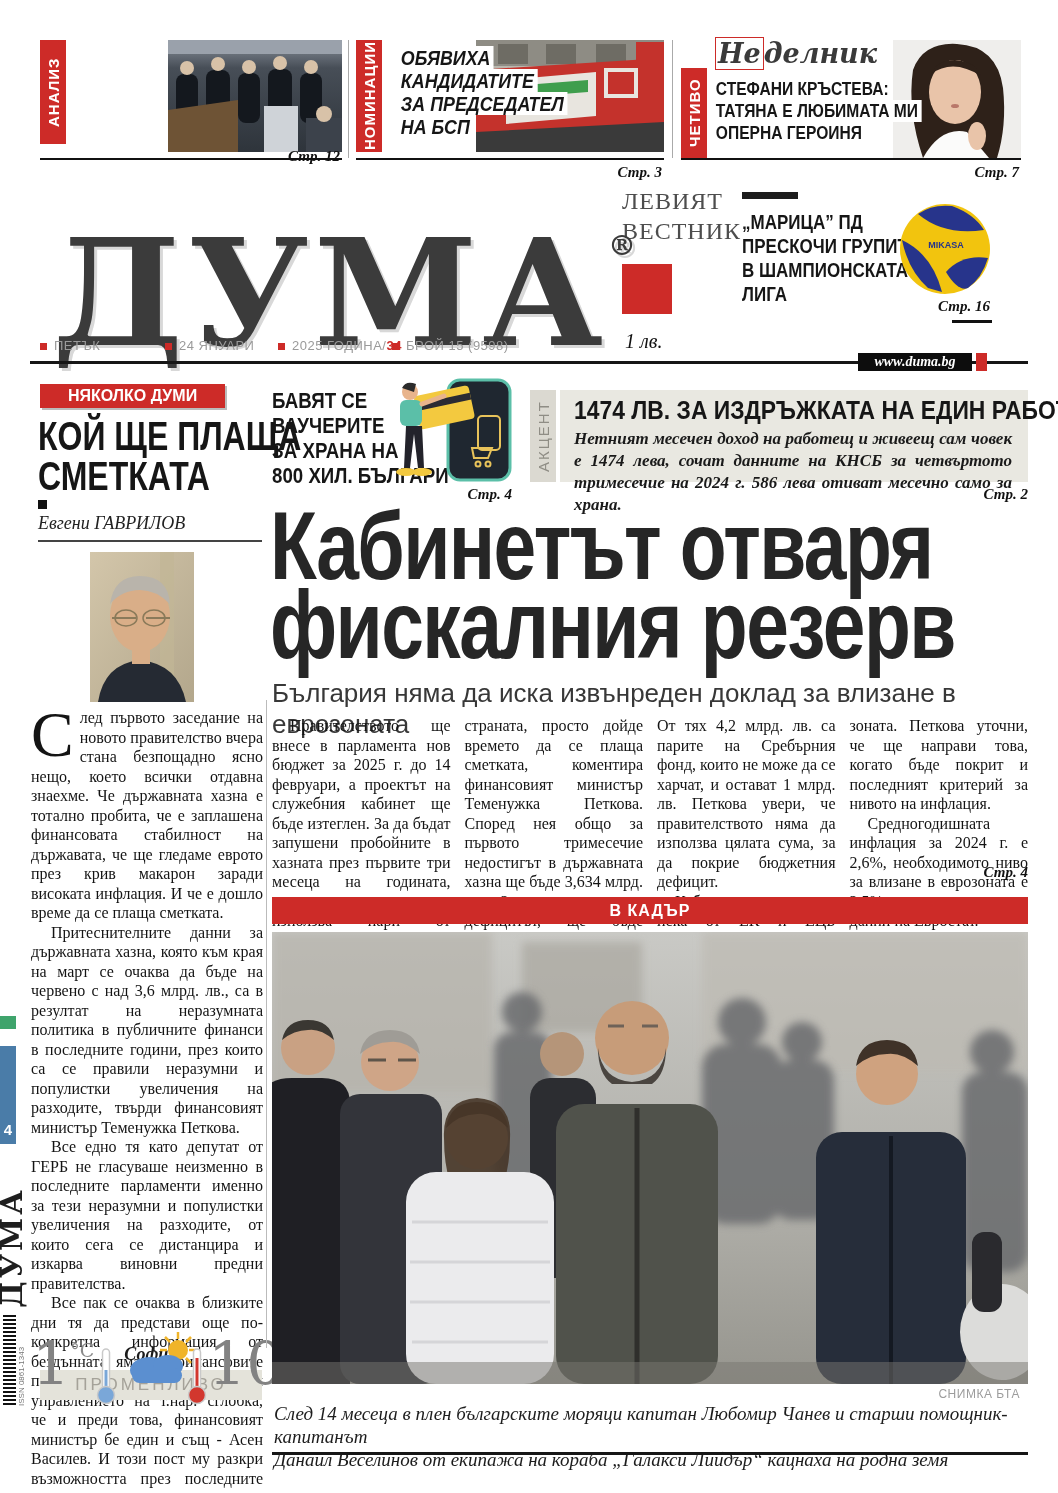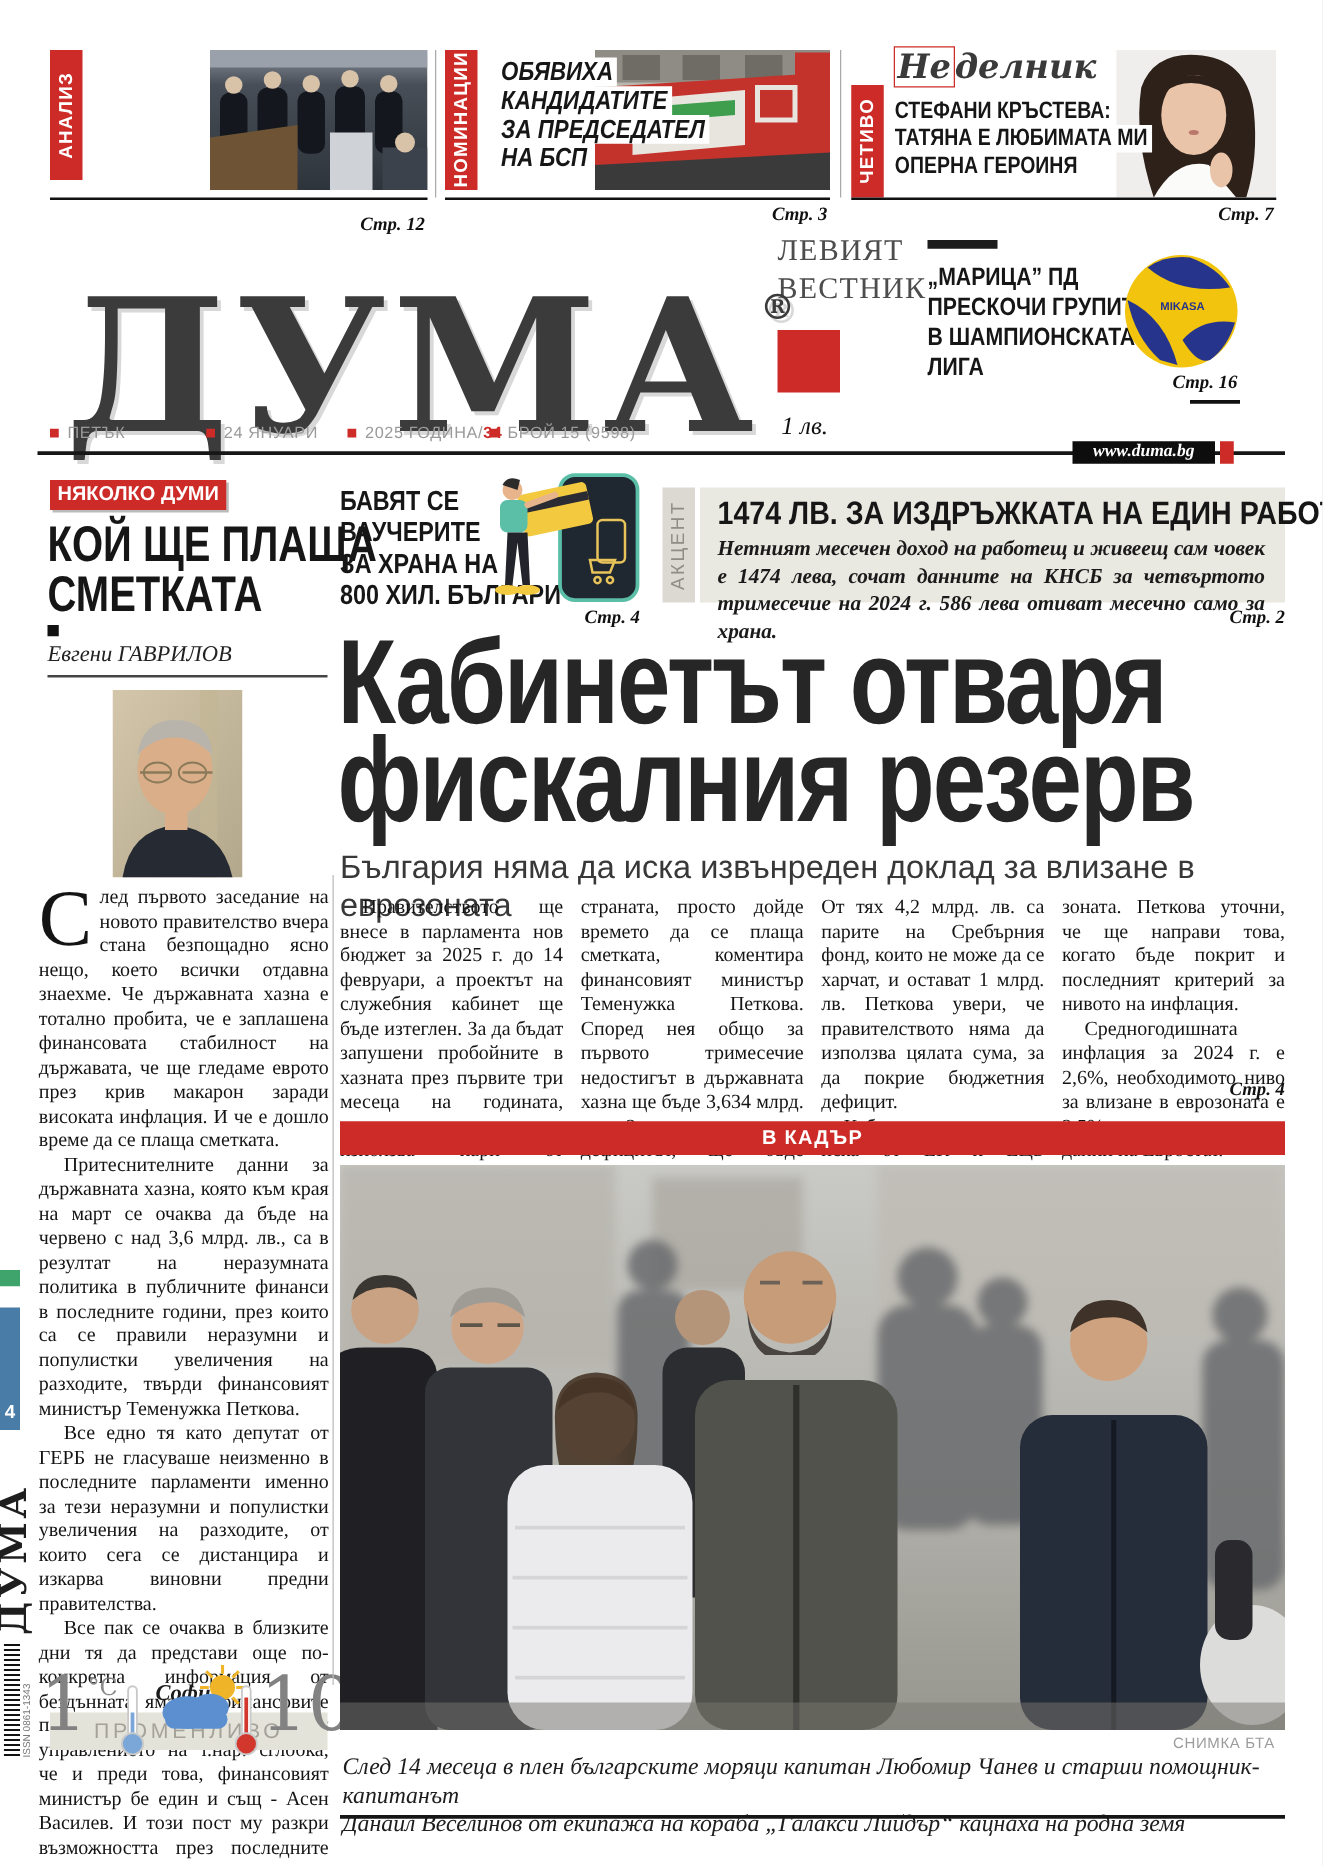--- a/index.html
+++ b/index.html
@@ -89,21 +89,21 @@
         <circle cx="112" cy="23" r="7"></circle>
           <circle cx="143" cy="27" r="7"></circle>
       </g>
       <polygon points="0,70 70,60 70,112 0,112" fill="#6e5335"></polygon>
       <rect x="96" y="66" width="34" height="46" fill="#cfd3d8"></rect>
       <rect x="138" y="78" width="36" height="34" fill="#3c424b"></rect>
       <circle cx="156" cy="74" r="8" fill="#d8c2a8"></circle>
     </svg>
     <div class="vtag abs" style="left:0;top:0;width:26px;height:104px;">АНАЛИЗ</div>
     <div class="rule"></div>
-    <div class="pageref abs" style="right:2px;top:132px;">Стр. 12</div>
+    <div class="pageref abs" style="right:2px;top:108px;">Стр. 12</div>
   </div>
 
   <div class="vsep abs" style="left:348px;top:40px;height:118px;"></div>
 
   <div class="abs teaser" style="left:356px;top:40px;width:308px;height:140px;">
     <svg class="abs" style="left:120px;top:0;width:188px;height:112px;" viewBox="0 0 188 112" preserveAspectRatio="none">
       <rect width="188" height="112" fill="#b9b7ae"></rect>
       <rect x="0" y="0" width="188" height="26" fill="#8e8c84"></rect>
       <rect x="22" y="4" width="30" height="20" fill="#6e6c64"></rect>
         <rect x="70" y="4" width="30" height="20" fill="#6e6c64"></rect>
@@ -180,21 +180,21 @@
 
   <div class="dl-item abs" style="left:40px;top:338px;"><span class="sq"></span><span>ПЕТЪК</span></div>
   <div class="dl-item abs" style="left:165px;top:338px;"><span class="sq"></span><span>24 ЯНУАРИ</span></div>
   <div class="dl-item abs" style="left:278px;top:338px;"><span class="sq"></span><span>2025 ГОДИНА/</span><span class="rednum">34</span></div>
   <div class="dl-item abs" style="left:392px;top:338px;"><span class="sq"></span><span>БРОЙ 15 (9598)</span></div>
   <div class="abs" style="left:625px;top:330px;font-style:italic;font-size:20px;color:#111;">1 лв.</div>
   <div class="abs" style="left:30px;top:361px;width:998px;height:3px;background:#161616;"></div>
   <div class="abs" style="left:858px;top:353px;width:114px;height:18px;background:#0d0d0d;color:#fff;display:flex;align-items:center;justify-content:center;font-style:italic;font-weight:700;font-size:14px;">www.duma.bg</div>
   <div class="abs" style="left:976px;top:353px;width:11px;height:18px;background:var(--red);"></div>
 
-  <div class="abs" style="left:40px;top:384px;background:var(--red);color:#fff;font-family:'Liberation Sans',sans-serif;font-weight:700;font-size:16px;padding:3px 6px;box-shadow:2px 2px 0 #bbb;">НЯКОЛКО ДУМИ</div>
+  <div class="abs" style="left:40px;top:384px;background:var(--red);color:#fff;font-family:'Liberation Sans',sans-serif;font-weight:700;font-size:16px;padding:3px 28px;box-shadow:2px 2px 0 #bbb;">НЯКОЛКО ДУМИ</div>
   <div class="abs" style="left:38px;top:416px;">
     <div class="condline" style="font-size:40px;line-height:40px;transform:scaleX(.8);">КОЙ ЩЕ ПЛАЩА</div>
     <div class="condline" style="font-size:40px;line-height:40px;transform:scaleX(.8);">СМЕТКАТА</div>
   </div>
   <div class="abs" style="left:38px;top:500px;width:9px;height:9px;background:#111;"></div>
   <div class="abs" style="left:38px;top:513px;font-style:italic;font-size:18px;color:#222;">Евгени ГАВРИЛОВ</div>
   <div class="abs" style="left:38px;top:540px;width:224px;height:2px;background:#444;"></div>
   <svg class="abs" style="left:90px;top:552px;width:104px;height:150px;" viewBox="0 0 104 150">
     <defs>
         <linearGradient id="bgp" x1="0" y1="0" x2="1" y2="1">

